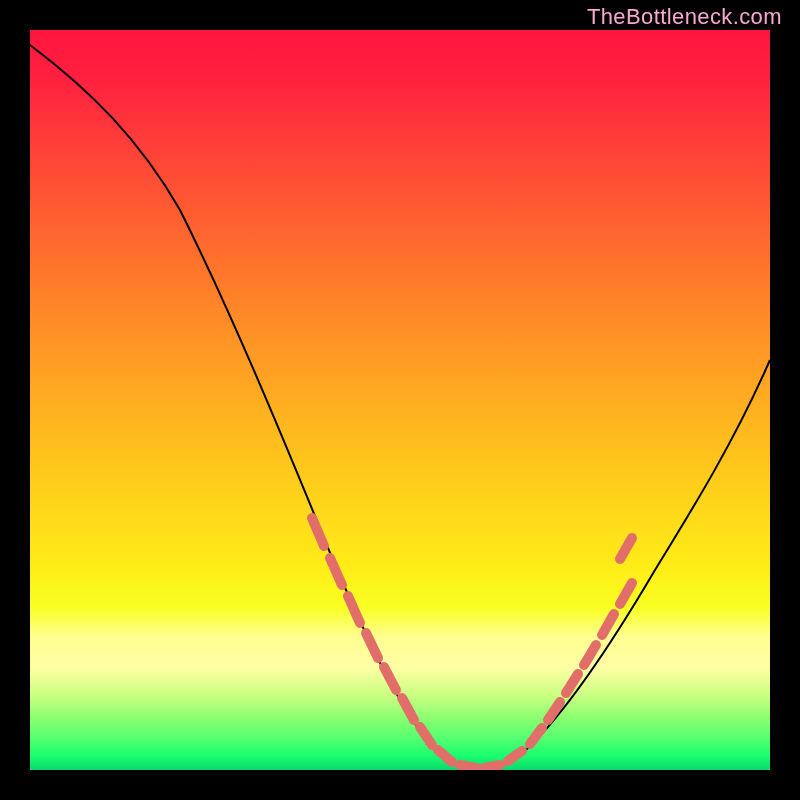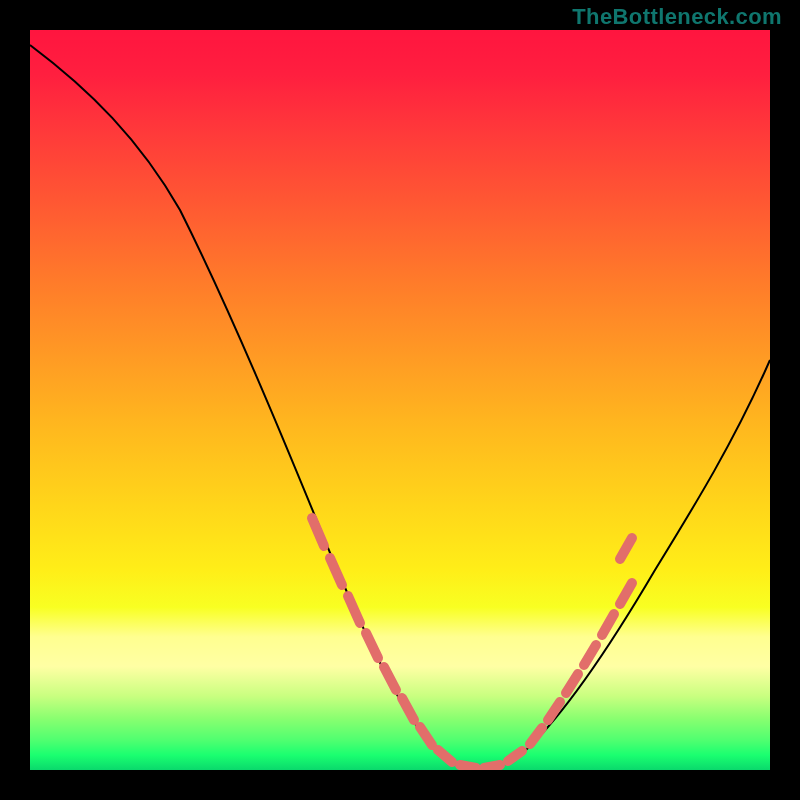--- a/index.html
+++ b/index.html
@@ -42,23 +42,23 @@
       #1aff70 98%,
       #0ad96c 100%
     );
     border: 0 solid #000;
     overflow: hidden;
   }
   .watermark {
     position: absolute;
     top: 4px;
     right: 18px;
-    color: #0f766e;
+    color: #f9a8d4;
     font-size: 22px;
-    font-weight: 700;
+    font-weight: 400;
     letter-spacing: 0.4px;
     z-index: 5;
     text-shadow: 0 0 1px rgba(0,0,0,0.2);
     text-align: center;
   }
   svg.curves {
     position: absolute;
     left: 0;
     top: 0;
     width: 740px;

